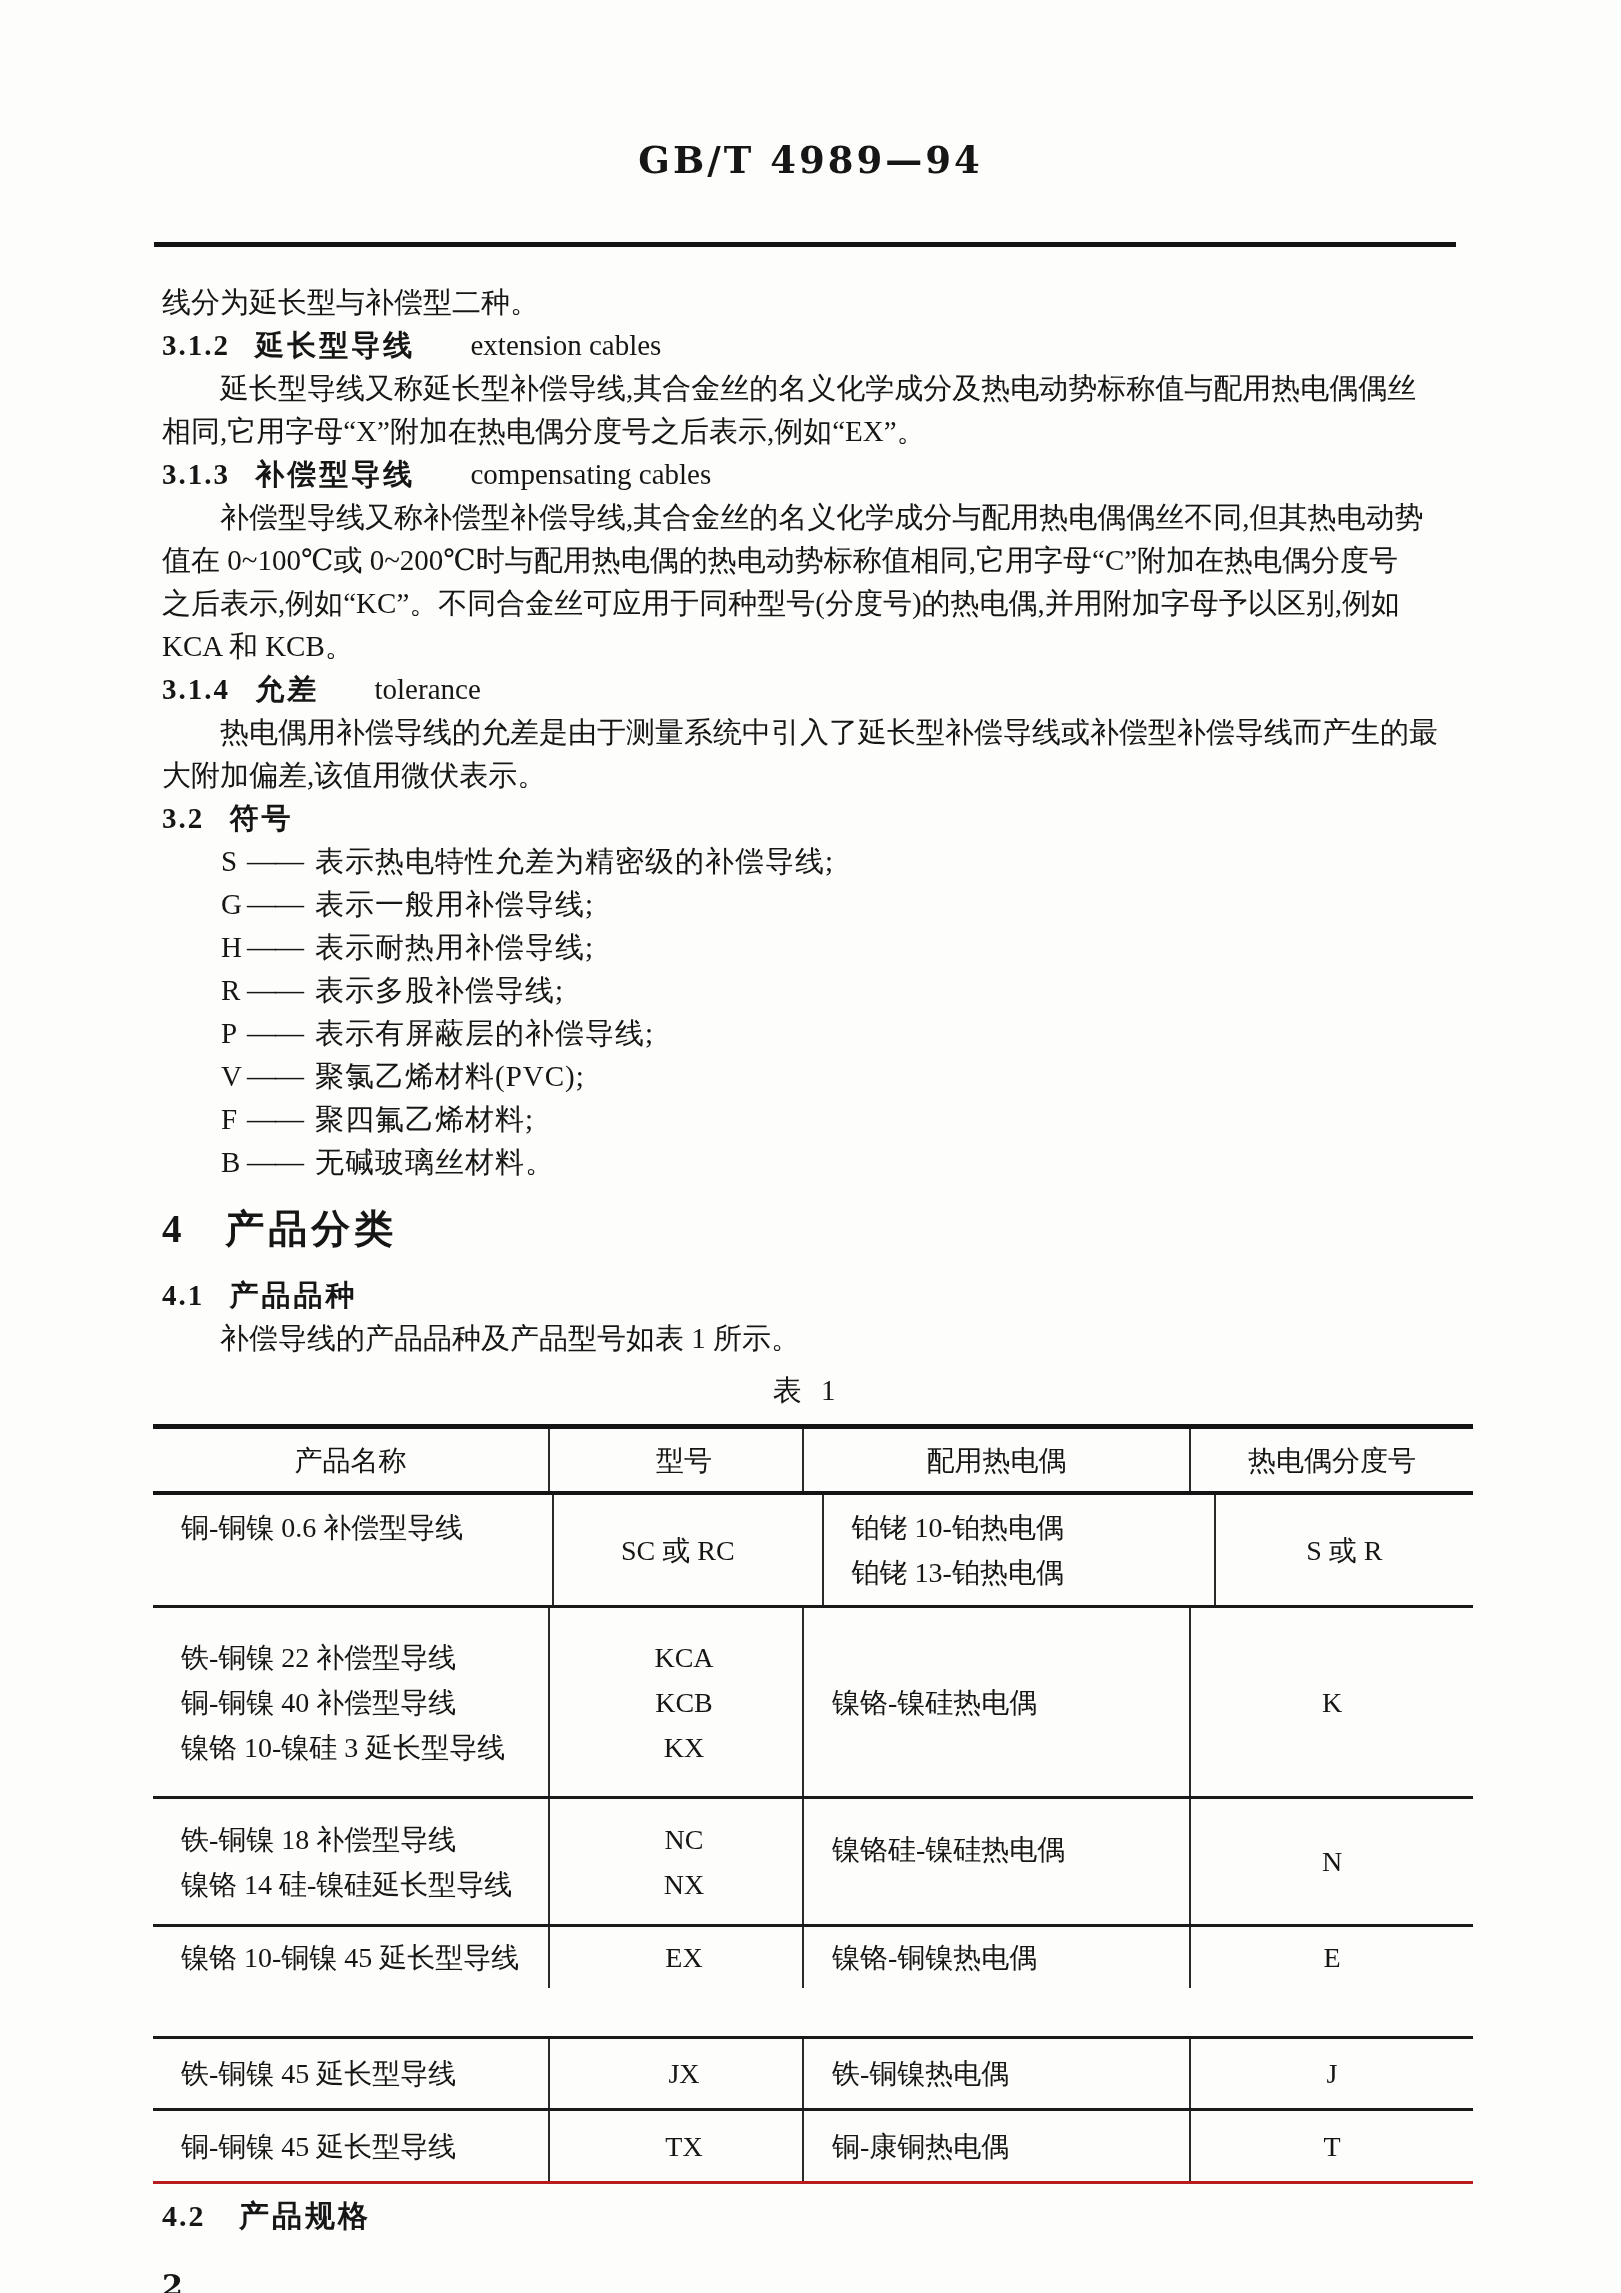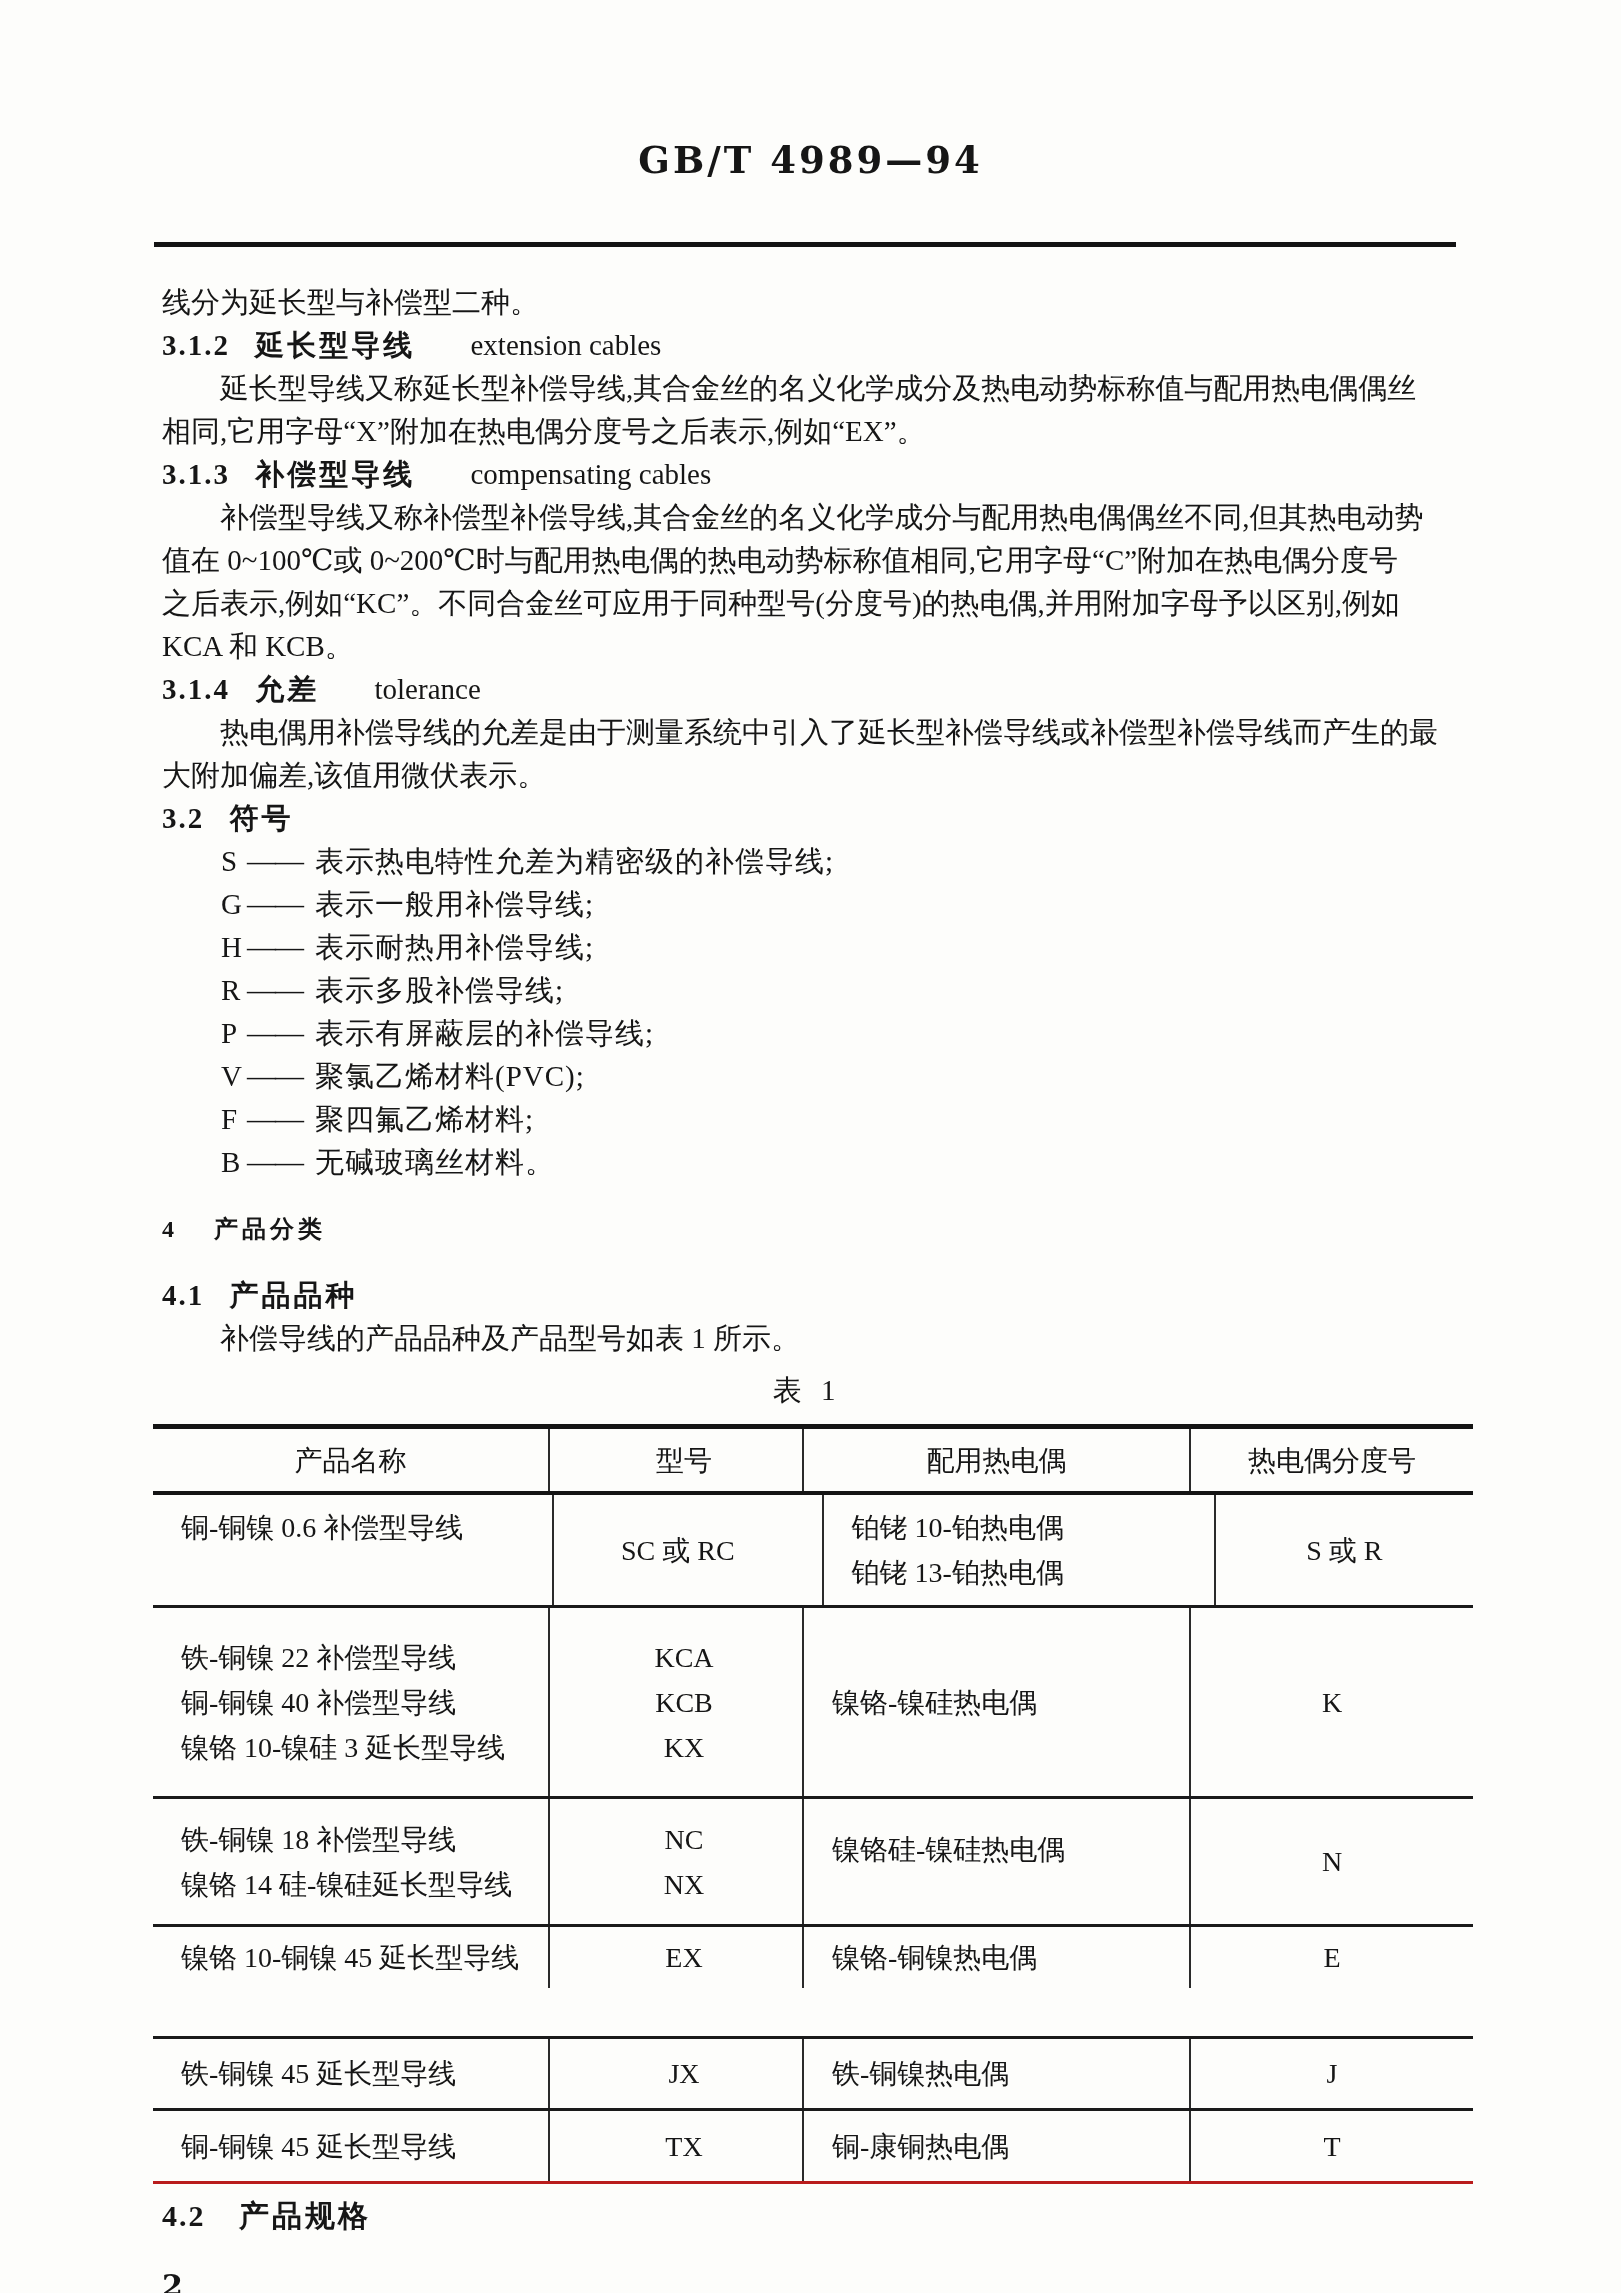--- a/index.html
+++ b/index.html
@@ -30,21 +30,21 @@
     position:absolute;
     left:162px;top:281px;
     width:1290px;
     font-size:29px;
   }
   .line{height:43px;line-height:43px;margin:0;white-space:nowrap;}
   .indent{padding-left:58px;}
   .heading .h-num{font-weight:bold;letter-spacing:2px;margin-right:18px;}
   .heading .h-zh{font-weight:bold;margin-right:48px;letter-spacing:3px;}
   .heading .h-en{font-weight:normal;}
-  .chapter{height:46px;line-height:46px;font-size:24px;margin:0;}
+  .chapter{height:46px;line-height:46px;font-size:39px;margin:0;}
   .chapter .h-num{font-weight:bold;margin-right:34px;}
   .chapter .h-zh{font-weight:bold;letter-spacing:4px;}
   .sym{padding-left:59px;}
   .sym-code{display:inline-block;min-width:26px;}
   .sym-dash{letter-spacing:-1px;}
   .sym-desc{margin-left:12px;letter-spacing:1px;}
   .spacer-md{height:22px;}
   .table-caption{
     height:40px;line-height:40px;margin:10px 0 0 0;
     text-align:center;font-size:29px;letter-spacing:6px;

